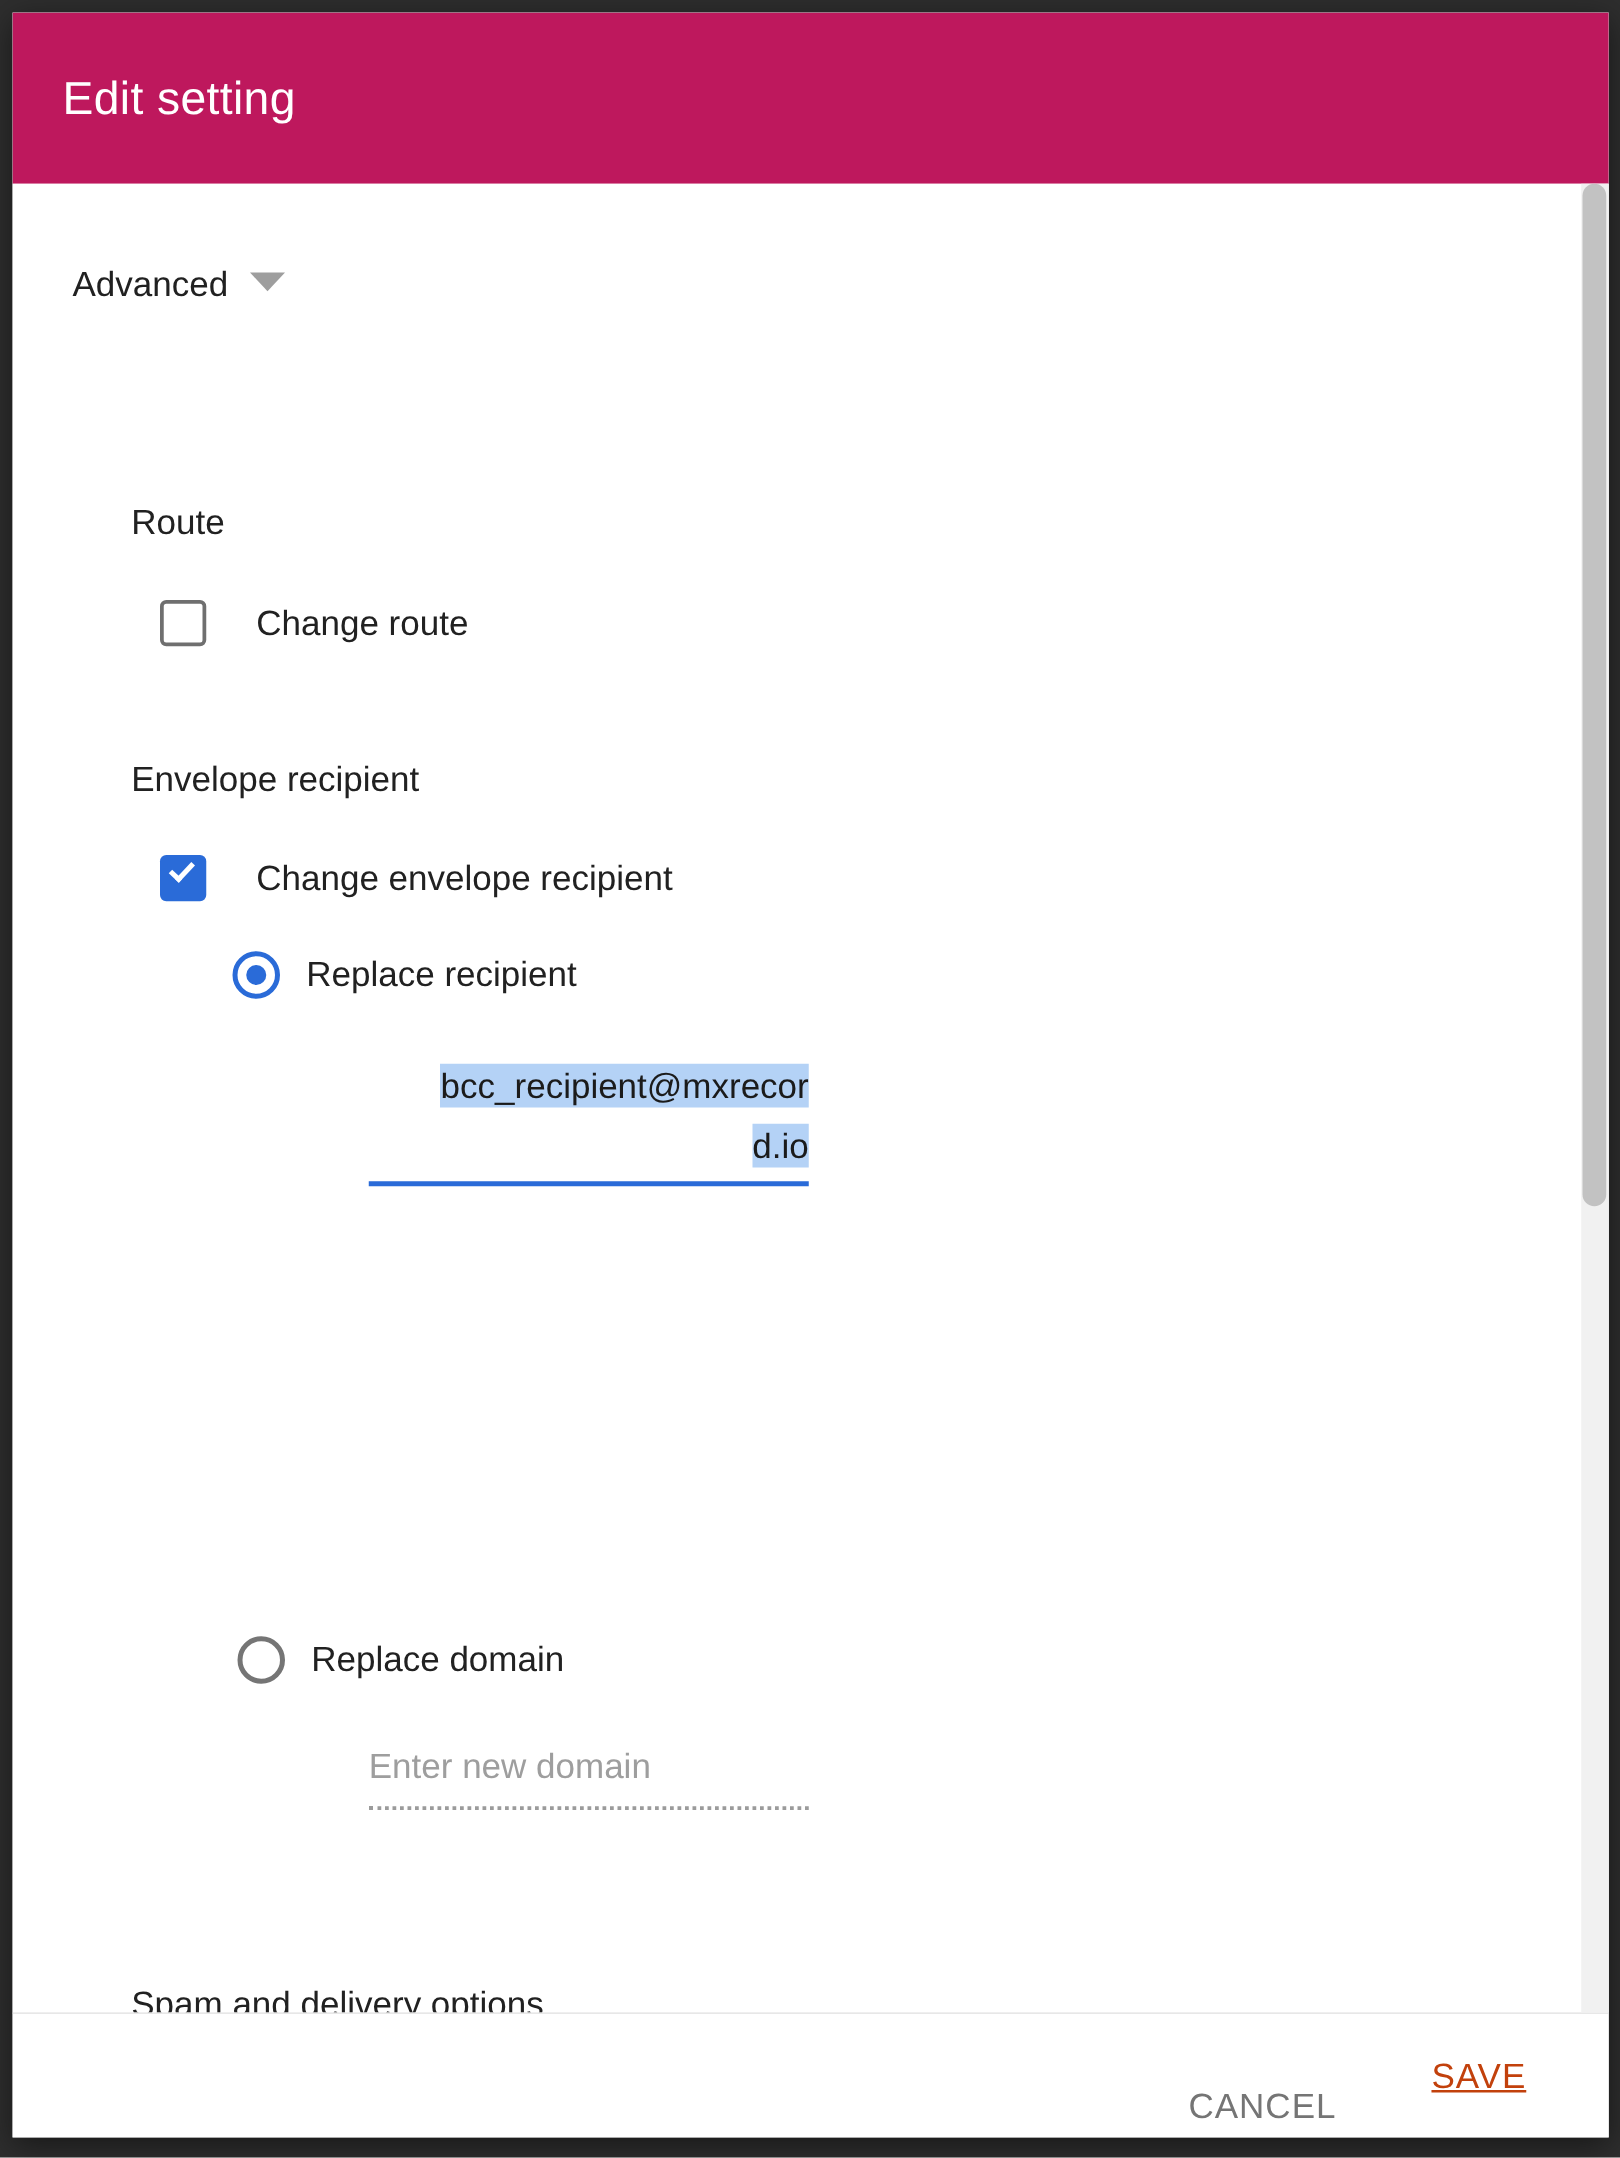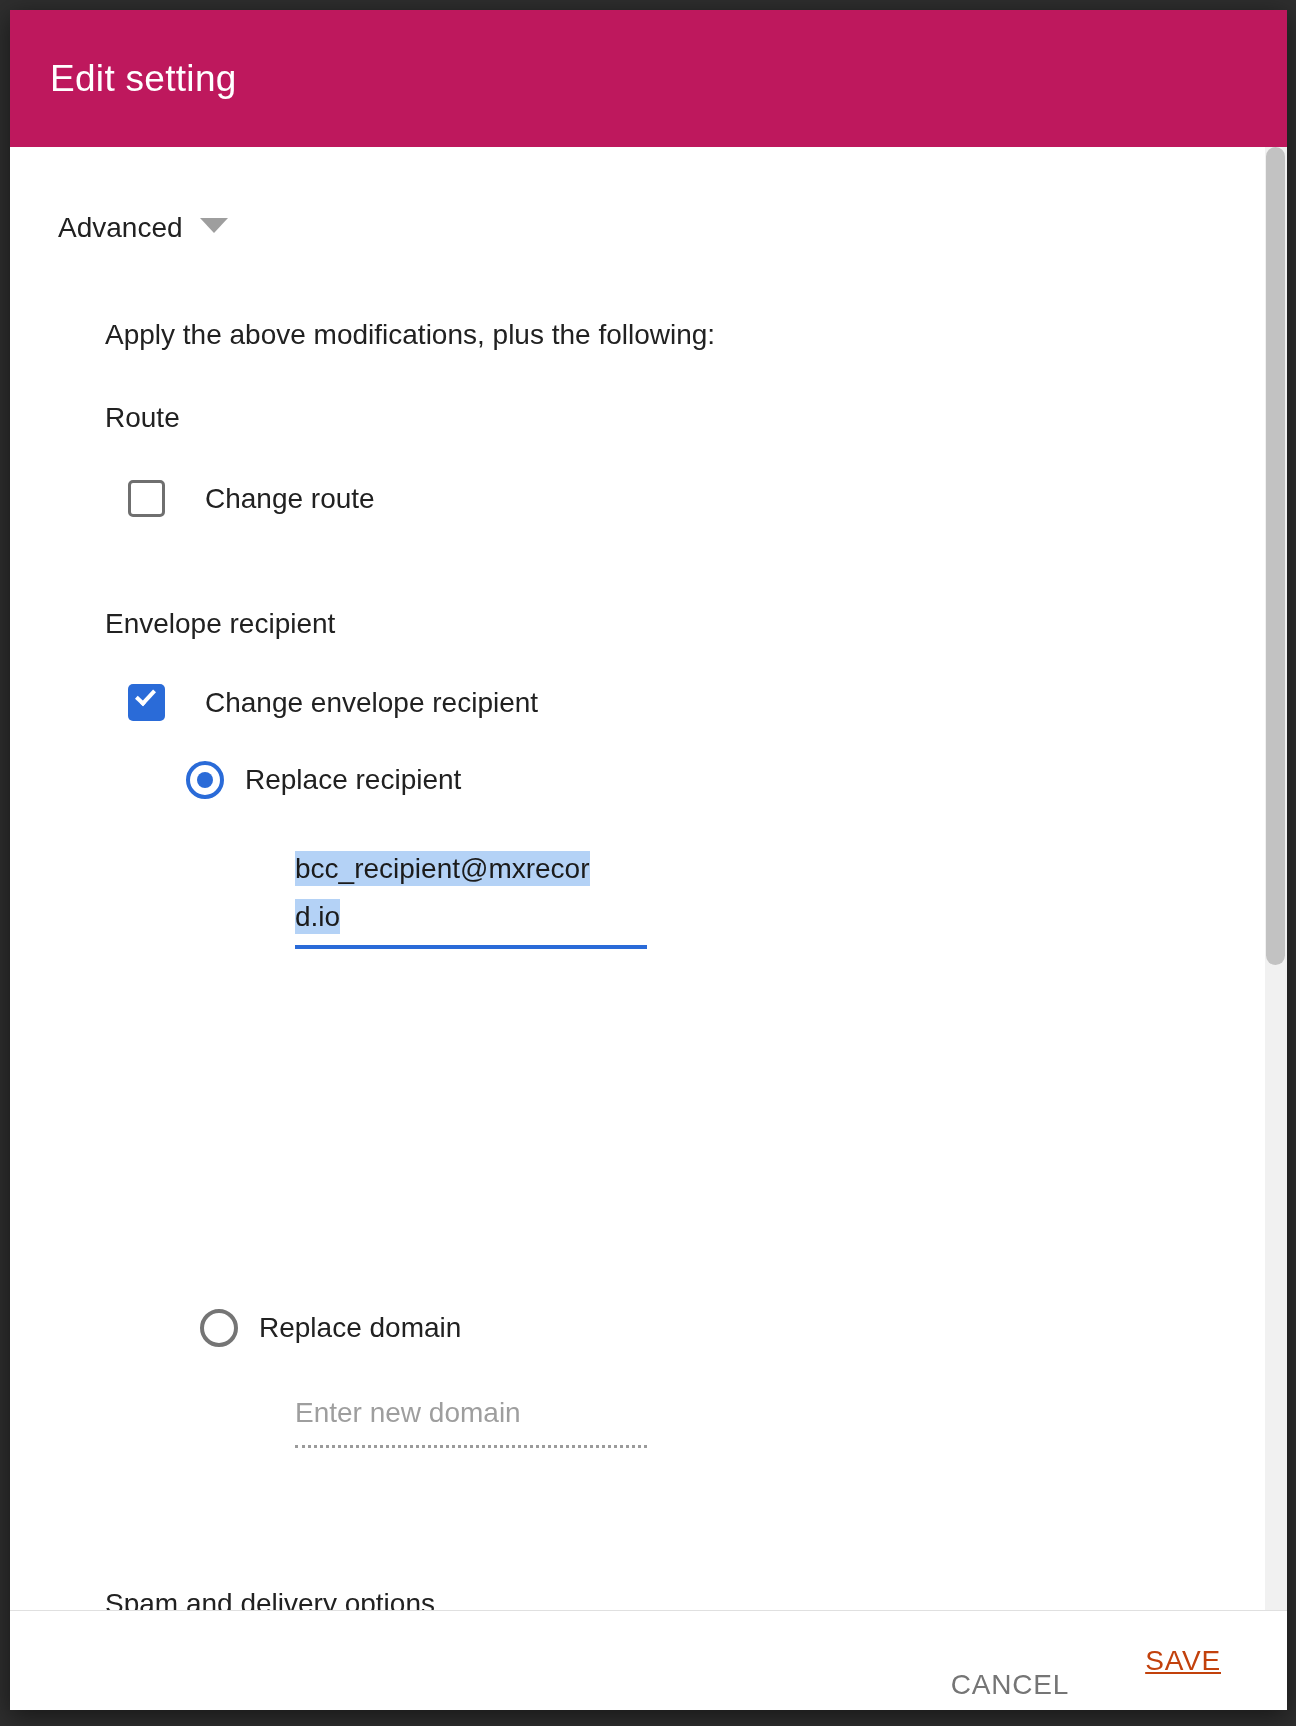--- a/index.html
+++ b/index.html
@@ -82,21 +82,21 @@
   }
 
   .radio-row {
     position: absolute;
     display: flex;
     align-items: center;
     gap: 21px;
   }
   .row-radio-recipient { left: 176px; top: 614px; }
   .row-radio-username  { left: 176px; top: 912px; }
-  .row-radio-domain    { left: 190px; top: 1162px; }
+  .row-radio-domain    { left: 180px; top: 1162px; }
   .radio {
     width: 38px; height: 38px;
     border-radius: 50%;
     flex: 0 0 auto;
     cursor: pointer;
     position: relative;
   }
   .radio.off { border: 4px solid #757575; }
   .radio.on  { border: 4px solid #2a6bd8; }
   .radio.on::after {
@@ -108,20 +108,21 @@
     background: #2a6bd8;
   }
 
   .text-field-filled {
     position: absolute;
     left: 285px; top: 698px;
     width: 352px;
     border-bottom: 4px solid #2a6bd8;
     padding-bottom: 4px;
     cursor: text;
+    text-align: right;
   }
   .text-field-filled .line {
     font-size: 28px;
     line-height: 48px;
     color: #1b1b1b;
     display: block;
   }
   .text-field-filled .line span { background: #b4d2f6; padding: 2px 0; }
 
   .text-field-empty {
@@ -189,21 +190,20 @@
     <div class="dialog-title">Edit setting</div>
   </div>
 
   <div class="content">
 
     <div class="advanced-row">
       <span class="label-28">Advanced</span>
       <span class="dropdown-arrow"></span>
     </div>
 
-    <div class="label-28 apply-text">Apply the above modifications, plus the following:</div>
 
     <div class="label-28 route-head">Route</div>
 
     <div class="check-row row-change-route">
       <span class="checkbox unchecked"></span>
       <span class="label-28">Change route</span>
     </div>
 
     <div class="label-28 env-head">Envelope recipient</div>
 

